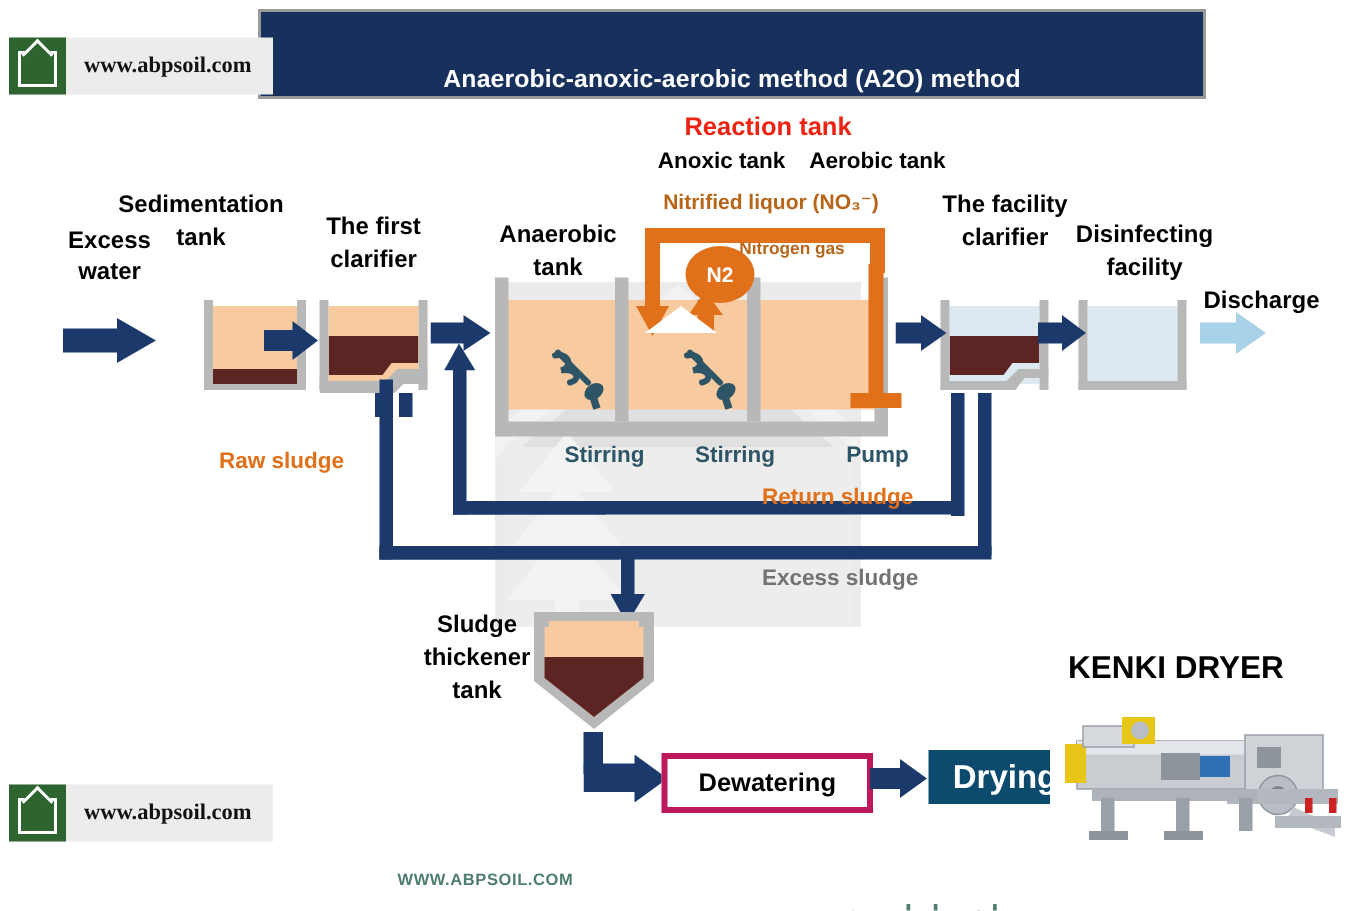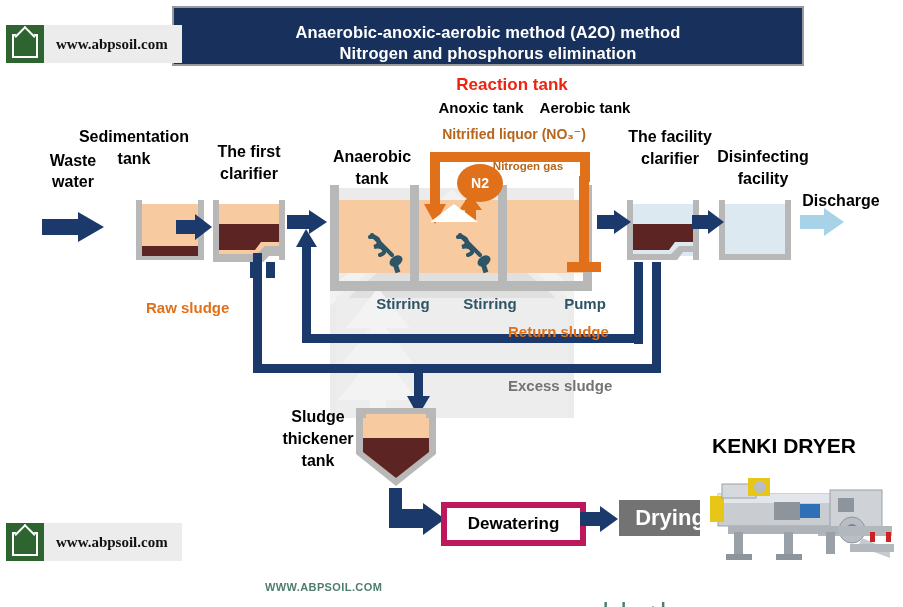--- a/index.html
+++ b/index.html
@@ -38,32 +38,31 @@
 
   
   #wm{position:absolute;left:318px;top:178px;width:268px;height:250px;opacity:1;}
 
   
   .footer-txt{position:absolute;font-weight:bold;color:#4f7d6e;font-size:11px;letter-spacing:.4px;}
   #footer-fa{font-size:14px;direction:rtl;margin-top:22px;}
 
   
   #dewatering-box{position:absolute;left:441px;top:502px;width:133px;height:32px;
-      border:6px solid #be185d;background:#fff;display:flex;align-items:center;justify-content:center;
+      border:4px solid #be185d;background:#fff;display:flex;align-items:center;justify-content:center;
       font-weight:bold;font-size:17px;color:#000;}
-  #drying-box{position:absolute;left:619px;top:500px;width:102px;height:36px;background:#737373;
+  #drying-box{position:absolute;left:619px;top:500px;width:102px;height:36px;background:#0c4a6e;
       display:flex;align-items:center;justify-content:center;color:#fff;font-weight:bold;font-size:22px;}
   #kenki-dryer-label{left:712px;top:434px;font-size:21px;font-weight:bold;white-space:nowrap;text-align:right;}
 </style>
 </head>
 <body>
 
 <div id="title-banner" class="abs">
   <div>Anaerobic-anoxic-aerobic method (A2O) method</div>
-  <div>Nitrogen and phosphorus elimination</div>
 </div>
 
 <div class="logo" style="left:6px;top:25px;">
   <div class="mark">
       <div class="inner"></div>
     </div>
   <div class="txt">www.abpsoil.com</div>
 </div>
 
 <div class="logo" style="left:6px;top:523px;">
@@ -87,21 +86,21 @@
     <rect x="52" y="215" width="16" height="32"></rect>
   </g>
 </svg>
 
 <div class="lbl" style="left:452px;top:75px;width:120px;font-size:17px;color:#ee2211;">Reaction tank</div>
 <div class="lbl" style="left:421px;top:100px;width:120px;font-size:15px;">Anoxic tank</div>
 <div class="lbl" style="left:524px;top:100px;width:122px;font-size:15px;">Aerobic tank</div>
 <div class="lbl" style="left:424px;top:127px;width:180px;font-size:14px;color:#b8651a;">Nitrified liquor (NO₃⁻)</div>
 <div class="lbl" style="left:482px;top:160px;width:92px;font-size:11.5px;color:#b8651a;">Nitrogen gas</div>
 
-<div class="lbl" style="left:36px;top:152px;width:74px;font-size:16px;">Waste</div>
+<div class="lbl" style="left:36px;top:152px;width:74px;font-size:16px;">Excess</div>
 <div class="lbl" style="left:36px;top:173px;width:74px;font-size:16px;">water</div>
 
 <div class="lbl" style="left:66px;top:128px;width:136px;font-size:16px;">Sedimentation</div>
 <div class="lbl" style="left:66px;top:150px;width:136px;font-size:16px;">tank</div>
 
 <div class="lbl" style="left:200px;top:143px;width:98px;font-size:16px;">The first</div>
 <div class="lbl" style="left:200px;top:165px;width:98px;font-size:16px;">clarifier</div>
 
 <div class="lbl" style="left:322px;top:148px;width:100px;font-size:16px;">Anaerobic</div>
 <div class="lbl" style="left:322px;top:170px;width:100px;font-size:16px;">tank</div>

